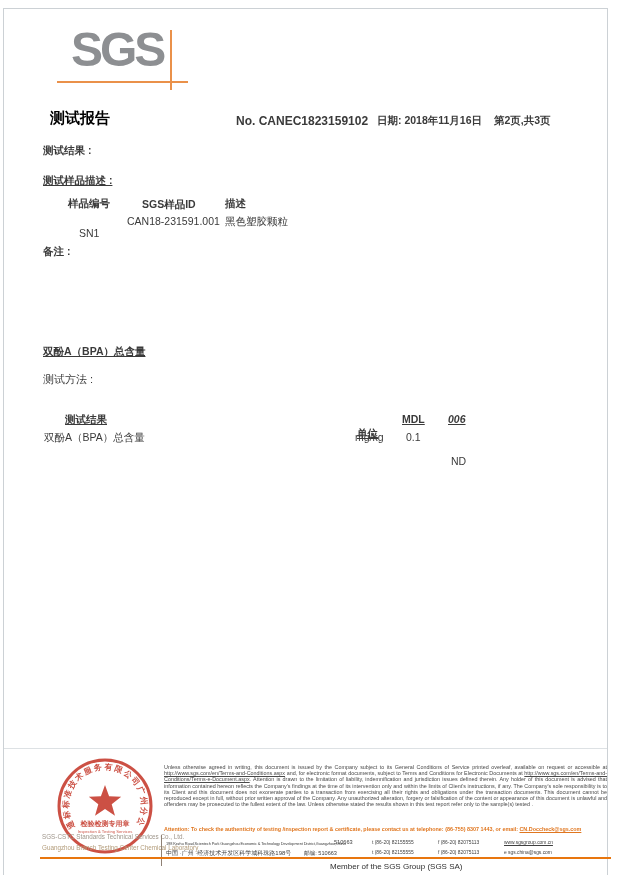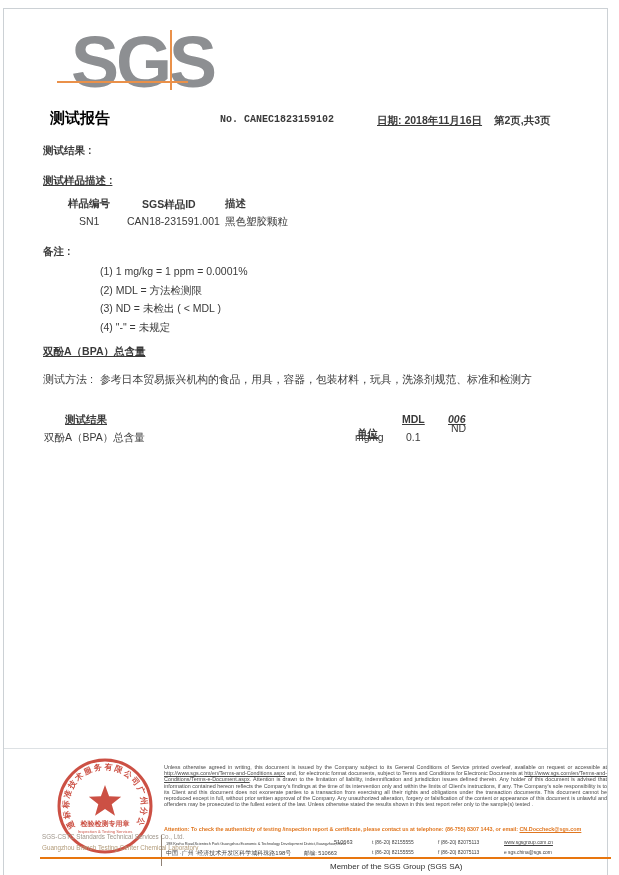--- a/index.html
+++ b/index.html
@@ -5,53 +5,53 @@
   html,body{margin:0;padding:0;background:#fff;}
   .page{position:relative;width:619px;height:875px;background:#ffffff;overflow:hidden;
         font-family:"Liberation Sans",sans-serif;color:#3a3a3a;}
   .abs{position:absolute;}
   
   .frame-top{left:3px;top:8px;width:605px;border-top:1px solid #ccd1d5;}
   .frame-left{left:3px;top:8px;height:867px;border-left:1px solid #ccd1d5;}
   .frame-right{left:607px;top:8px;height:867px;border-left:1px solid #ccd1d5;}
   .mid-rule{left:4px;top:748px;width:603px;border-top:1px solid #dde1e4;}
   
-  .logo-text{left:71px;top:26px;font-size:72px;line-height:1;font-weight:bold;
+  .logo-text{left:71px;top:26px;font-size:48px;line-height:1;font-weight:bold;
              color:#8d8f92;letter-spacing:-3px;}
   .logo-hline{left:57px;top:81px;width:131px;height:2px;background:#ea914a;background:#ea914a;}
   .logo-vline{left:170px;top:30px;width:2px;height:60px;background:#ea914a;}
   
   .doc-title{left:50px;top:109px;font-size:15px;font-weight:bold;color:#000000;}
-  .report-no{left:220px;top:114px;font-size:10px;font-weight:bold;font-family:Liberation Mono, monospace;}
-  .hdr-date{left:377px;top:114px;font-size:10.5px;font-weight:bold;text-decoration:underline;}
+  .report-no{left:236px;top:114px;font-size:12px;font-weight:bold;}
+  .hdr-date{left:377px;top:114px;font-size:10.5px;font-weight:bold;}
   .hdr-page{left:494px;top:114px;font-size:10.5px;font-weight:bold;}
   .lbl{font-size:10.5px;font-weight:bold;}
   .results-label{left:43px;top:144px;}
   .sample-heading{left:43px;top:174px;text-decoration:underline;}
   .u{text-decoration:underline;}
   .sample-h1{left:68px;top:197px;}
   .sample-h2{left:142px;top:198px;}
   .sample-h3{left:225px;top:197px;text-align:center;}
   .cell{font-size:10.5px;}
-  .sample-c1{left:79px;top:215px;}
+  .sample-c1{left:79px;top:227px;}
   .sample-c2{left:127px;top:215px;}
   .sample-c3{left:225px;top:215px;}
   .remarks-heading{left:43px;top:245px;}
   .remarks{left:100px;top:262px;font-size:10.5px;line-height:18.6px;}
   .bpa-heading{left:43px;top:345px;text-decoration:underline;}
   .method-label{left:43px;top:372px;font-size:11px;}
   .method-text{left:100px;top:371px;width:478px;font-size:10.8px;line-height:17.6px;}
   .rt-h1{left:65px;top:413px;}
   .rt-h2{left:357px;top:427px;}
   .rt-h3{left:402px;top:413px;}
   .rt-h4{left:448px;top:413px;font-style:italic;}
   .rt-c1{left:44px;top:431px;}
   .rt-c2{left:355px;top:431px;}
   .rt-c3{left:406px;top:431px;}
-  .rt-c4{left:451px;top:422px;}
+  .rt-c4{left:451px;top:455px;}
   
   .stamp{left:55px;top:756px;width:100px;height:100px;opacity:.88;}
   .company1{left:42px;top:833px;font-size:6.3px;color:#9e958a;white-space:nowrap;}
   .company2{left:42px;top:844px;font-size:6.3px;color:#b29b79;white-space:nowrap;}
   .foot-divider{left:161px;top:835px;width:1px;height:31px;background:#8f8174;}
   .legal{left:164px;top:764px;width:443px;font-size:5.4px;line-height:6.2px;
          text-align:justify;color:#4a4a4a;}
   .lk{text-decoration:underline;}
   .attention{left:164px;top:826px;width:443px;font-size:5.4px;line-height:6.4px;
              color:#e0761f;font-weight:bold;}
@@ -93,31 +93,24 @@
 
   <div class="abs lbl sample-heading">测试样品描述 :</div>
   <div class="abs lbl sample-h1">样品编号</div>
   <div class="abs lbl sample-h2">SGS样品ID</div>
   <div class="abs lbl sample-h3">描述</div>
   <div class="abs cell sample-c1">SN1</div>
   <div class="abs cell sample-c2">CAN18-231591.001</div>
   <div class="abs cell sample-c3">黑色塑胶颗粒</div>
 
   <div class="abs lbl remarks-heading">备注 :</div>
-  <div class="abs remarks">
-    <div>(1) 1 mg/kg = 1 ppm = 0.0001%</div>
-    <div>(2) MDL = 方法检测限</div>
-    <div>(3) ND = 未检出 ( &lt; MDL )</div>
-    <div>(4) "-" = 未规定</div>
-  </div>
 
   <div class="abs lbl bpa-heading">双酚A（BPA）总含量</div>
   <div class="abs method-label">测试方法 :</div>
   <div class="abs method-text">
-    <div>参考日本贸易振兴机构的食品，用具，容器，包装材料，玩具，洗涤剂规范、标准和检测方</div>
   </div>
 
   <div class="abs lbl u rt-h1">测试结果</div>
   <div class="abs lbl u rt-h2">单位</div>
   <div class="abs lbl u rt-h3">MDL</div>
   <div class="abs lbl u rt-h4">006</div>
   <div class="abs cell rt-c1">双酚A（BPA）总含量</div>
   <div class="abs cell rt-c2">mg/kg</div>
   <div class="abs cell rt-c3">0.1</div>
   <div class="abs cell rt-c4">ND</div>

